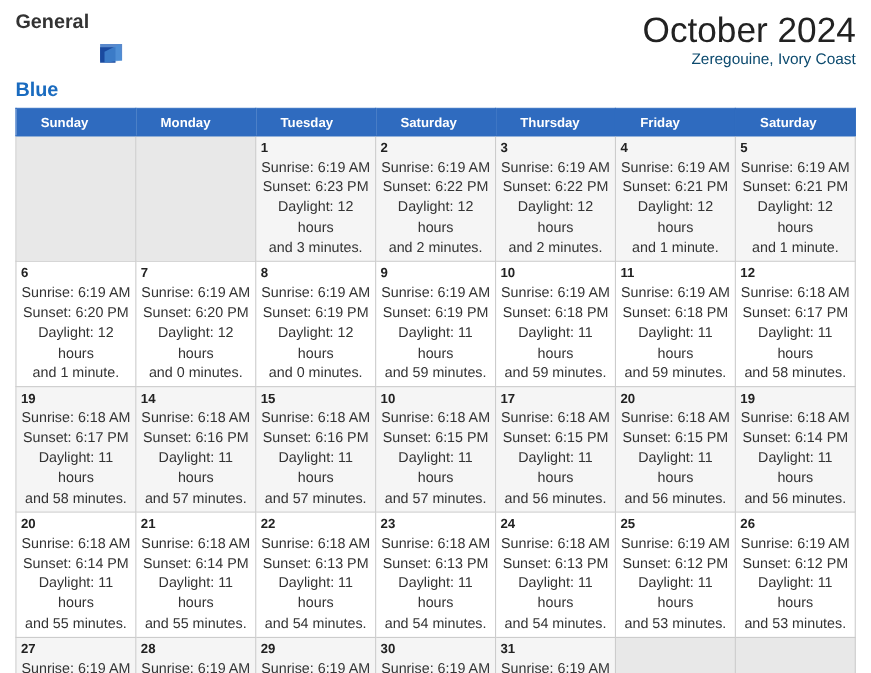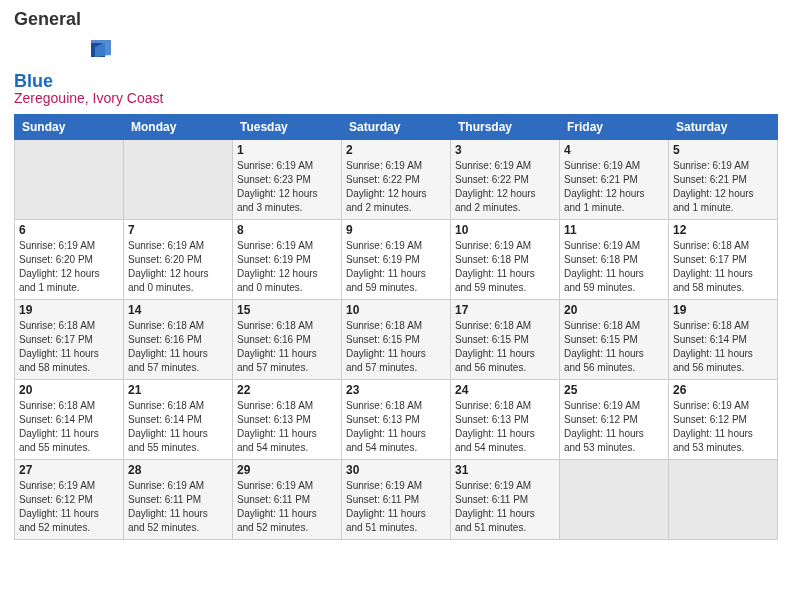--- a/index.html
+++ b/index.html
@@ -11,24 +11,23 @@
       overflow: hidden;
     }
     .page {
       width: 792px;
       height: 612px;
       background: #fff;
       padding: 10px 14px;
     }
     .header {
       display: flex;
-      justify-content: center;
+      justify-content: space-between;
       align-items: flex-start;
       margin-bottom: 8px;
-      flex-direction: column;
     }
     .logo {
       display: flex;
       align-items: center;
     }
     .logo-text {
       display: flex;
       flex-direction: column;
       line-height: 1;
     }
@@ -52,33 +51,33 @@
       text-align: right;
     }
     .month-title {
       font-size: 32px;
       font-weight: normal;
       color: #222;
       line-height: 1.1;
     }
     .location {
       font-size: 14px;
-      color: #be185d;
+      color: #0c4a6e;
     }
     .calendar {
       width: 100%;
       border-collapse: collapse;
       table-layout: fixed;
     }
     .calendar th {
       background: #2f6bbf;
       color: #fff;
       font-size: 12px;
       font-weight: bold;
-      padding: 5px 7px;
+      padding: 5px 22px;
       text-align: left;
       border: 1px solid #2f6bbf;
     }
     .calendar td {
       border: 1px solid #ccc;
       vertical-align: top;
       padding: 3px 4px;
       font-size: 9.5px;
       color: #333;
       height: 80px;
@@ -95,23 +94,24 @@
       background: #2f6bbf !important;
     }
     .day-number {
       font-size: 12px;
       font-weight: bold;
       color: #222;
       display: block;
       margin-bottom: 2px;
     }
     .day-info {
-      font-size: 10px;
+      font-size: 13px;
       color: #333;
       line-height: 1.4;
+      text-align: center;
     }
     .empty-cell {
       background: #e8e8e8 !important;
     }
   </style>
 </head>
 <body>
 
 <div class="page">
   <div class="header">
@@ -120,20 +120,21 @@
         <span class="logo-general">General</span>
         <span class="logo-blue">Blue</span>
       </div>
       <svg class="logo-icon" viewBox="0 0 30 30" xmlns="http://www.w3.org/2000/svg">
         <polygon points="8,5 28,5 28,20 8,20" fill="#2f6bbf" opacity="0.8"></polygon>
         <polygon points="8,8 22,8 22,22 8,22" fill="#1a4a9f"></polygon>
         <polygon points="12,12 26,5 28,20 12,22" fill="#4a90d9" opacity="0.7"></polygon>
       </svg>
     </div>
     <div class="title-block">
+      <div class="month-title">October 2024</div>
       <div class="location">Zeregouine, Ivory Coast</div>
     </div>
   </div>
 
   <table class="calendar">
     <thead>
       <tr>
         <th>Sunday</th>
         <th>Monday</th>
         <th>Tuesday</th>

